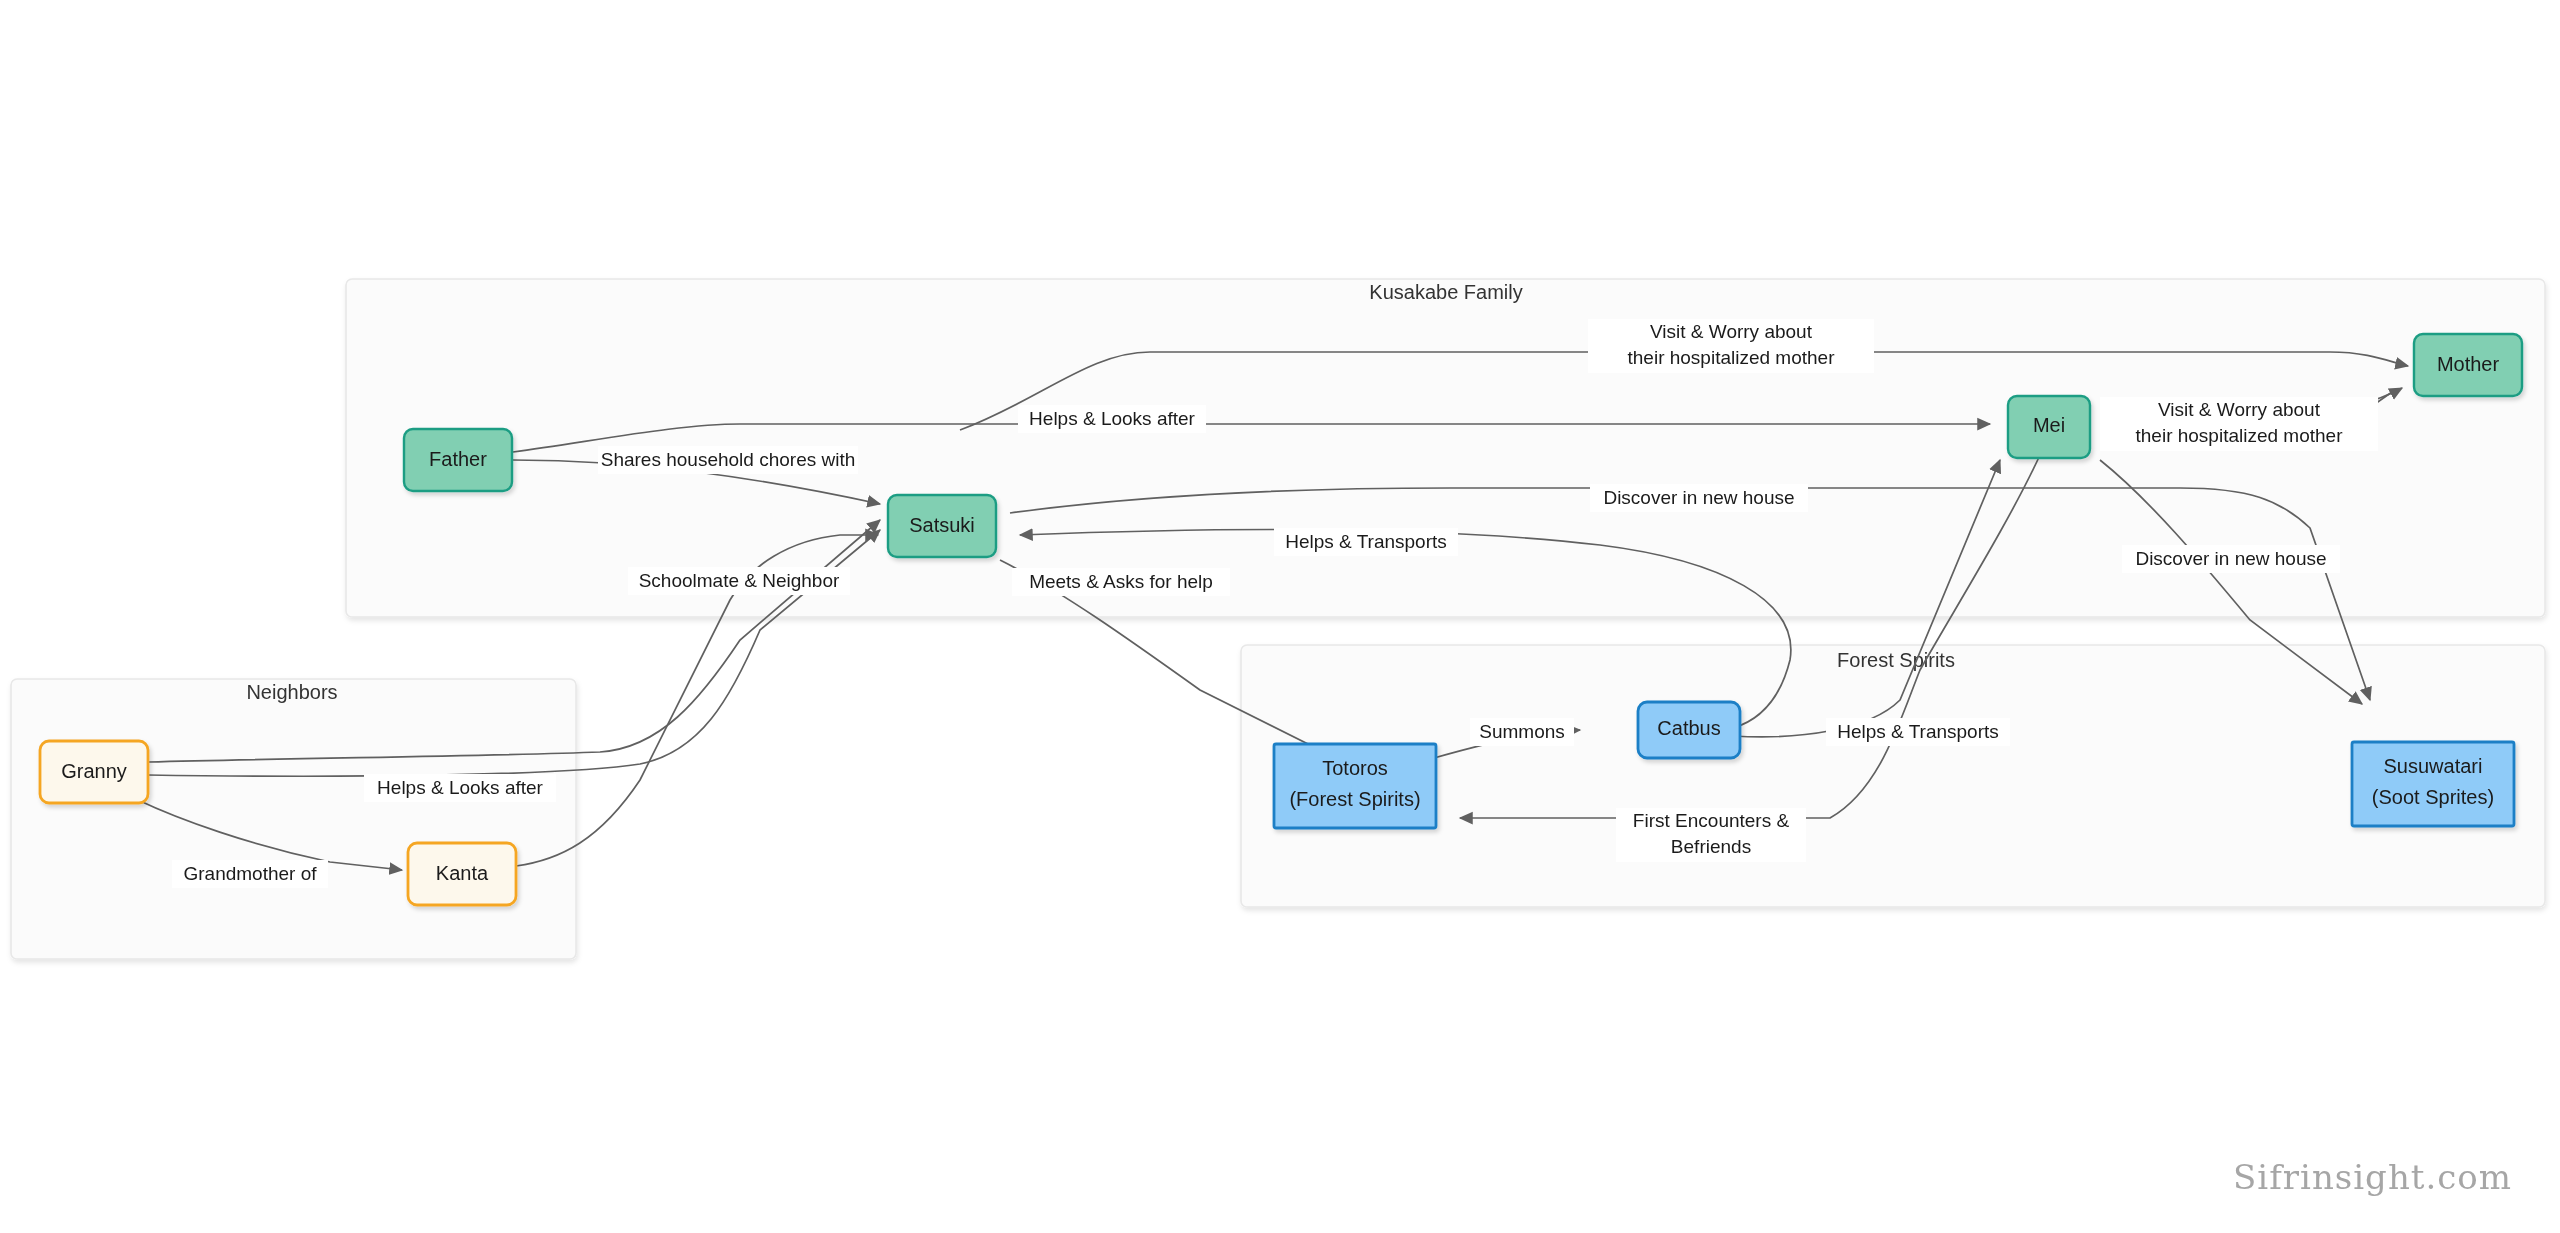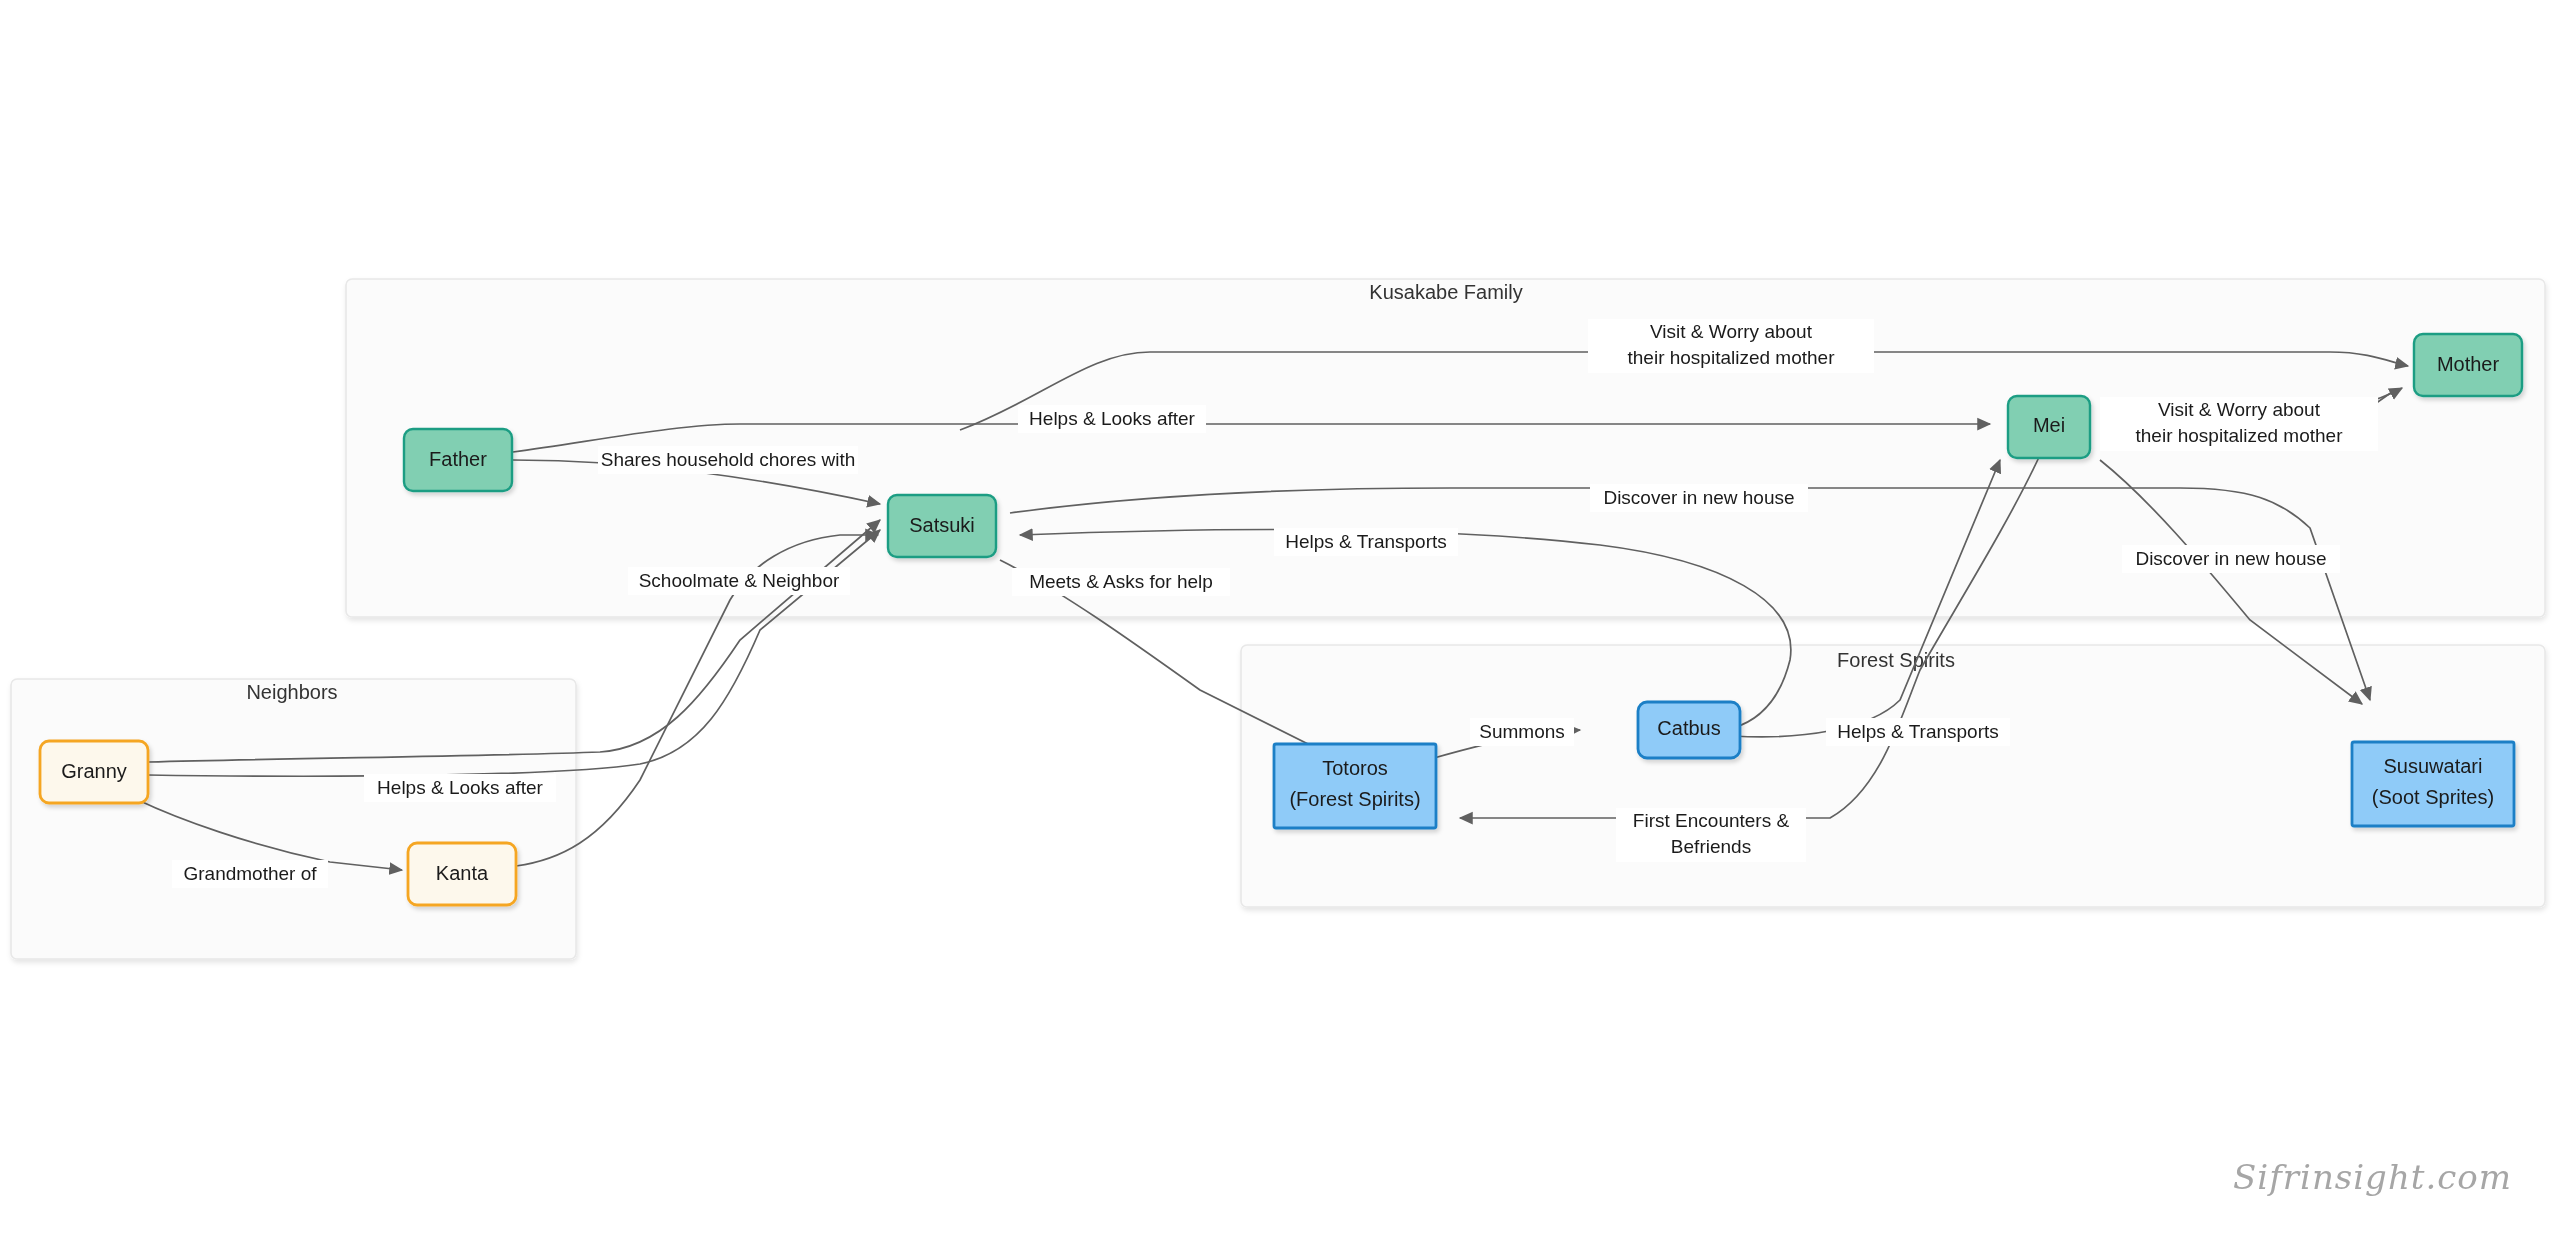--- a/index.html
+++ b/index.html
@@ -72,21 +72,20 @@
     dominant-baseline: middle;
   }
   .edge-label-bg {
     fill: #ffffff;
   }
   .watermark {
     position: absolute;
     right: 48px;
     bottom: 36px;
     font-family: "DejaVu Serif", serif;
-    font-style: italic;
     font-size: 34px;
     color: #a6a6a6;
     letter-spacing: 1px;
     user-select: none;
   }
 </style>
 </head>
 <body>
 
 <div id="canvas">

